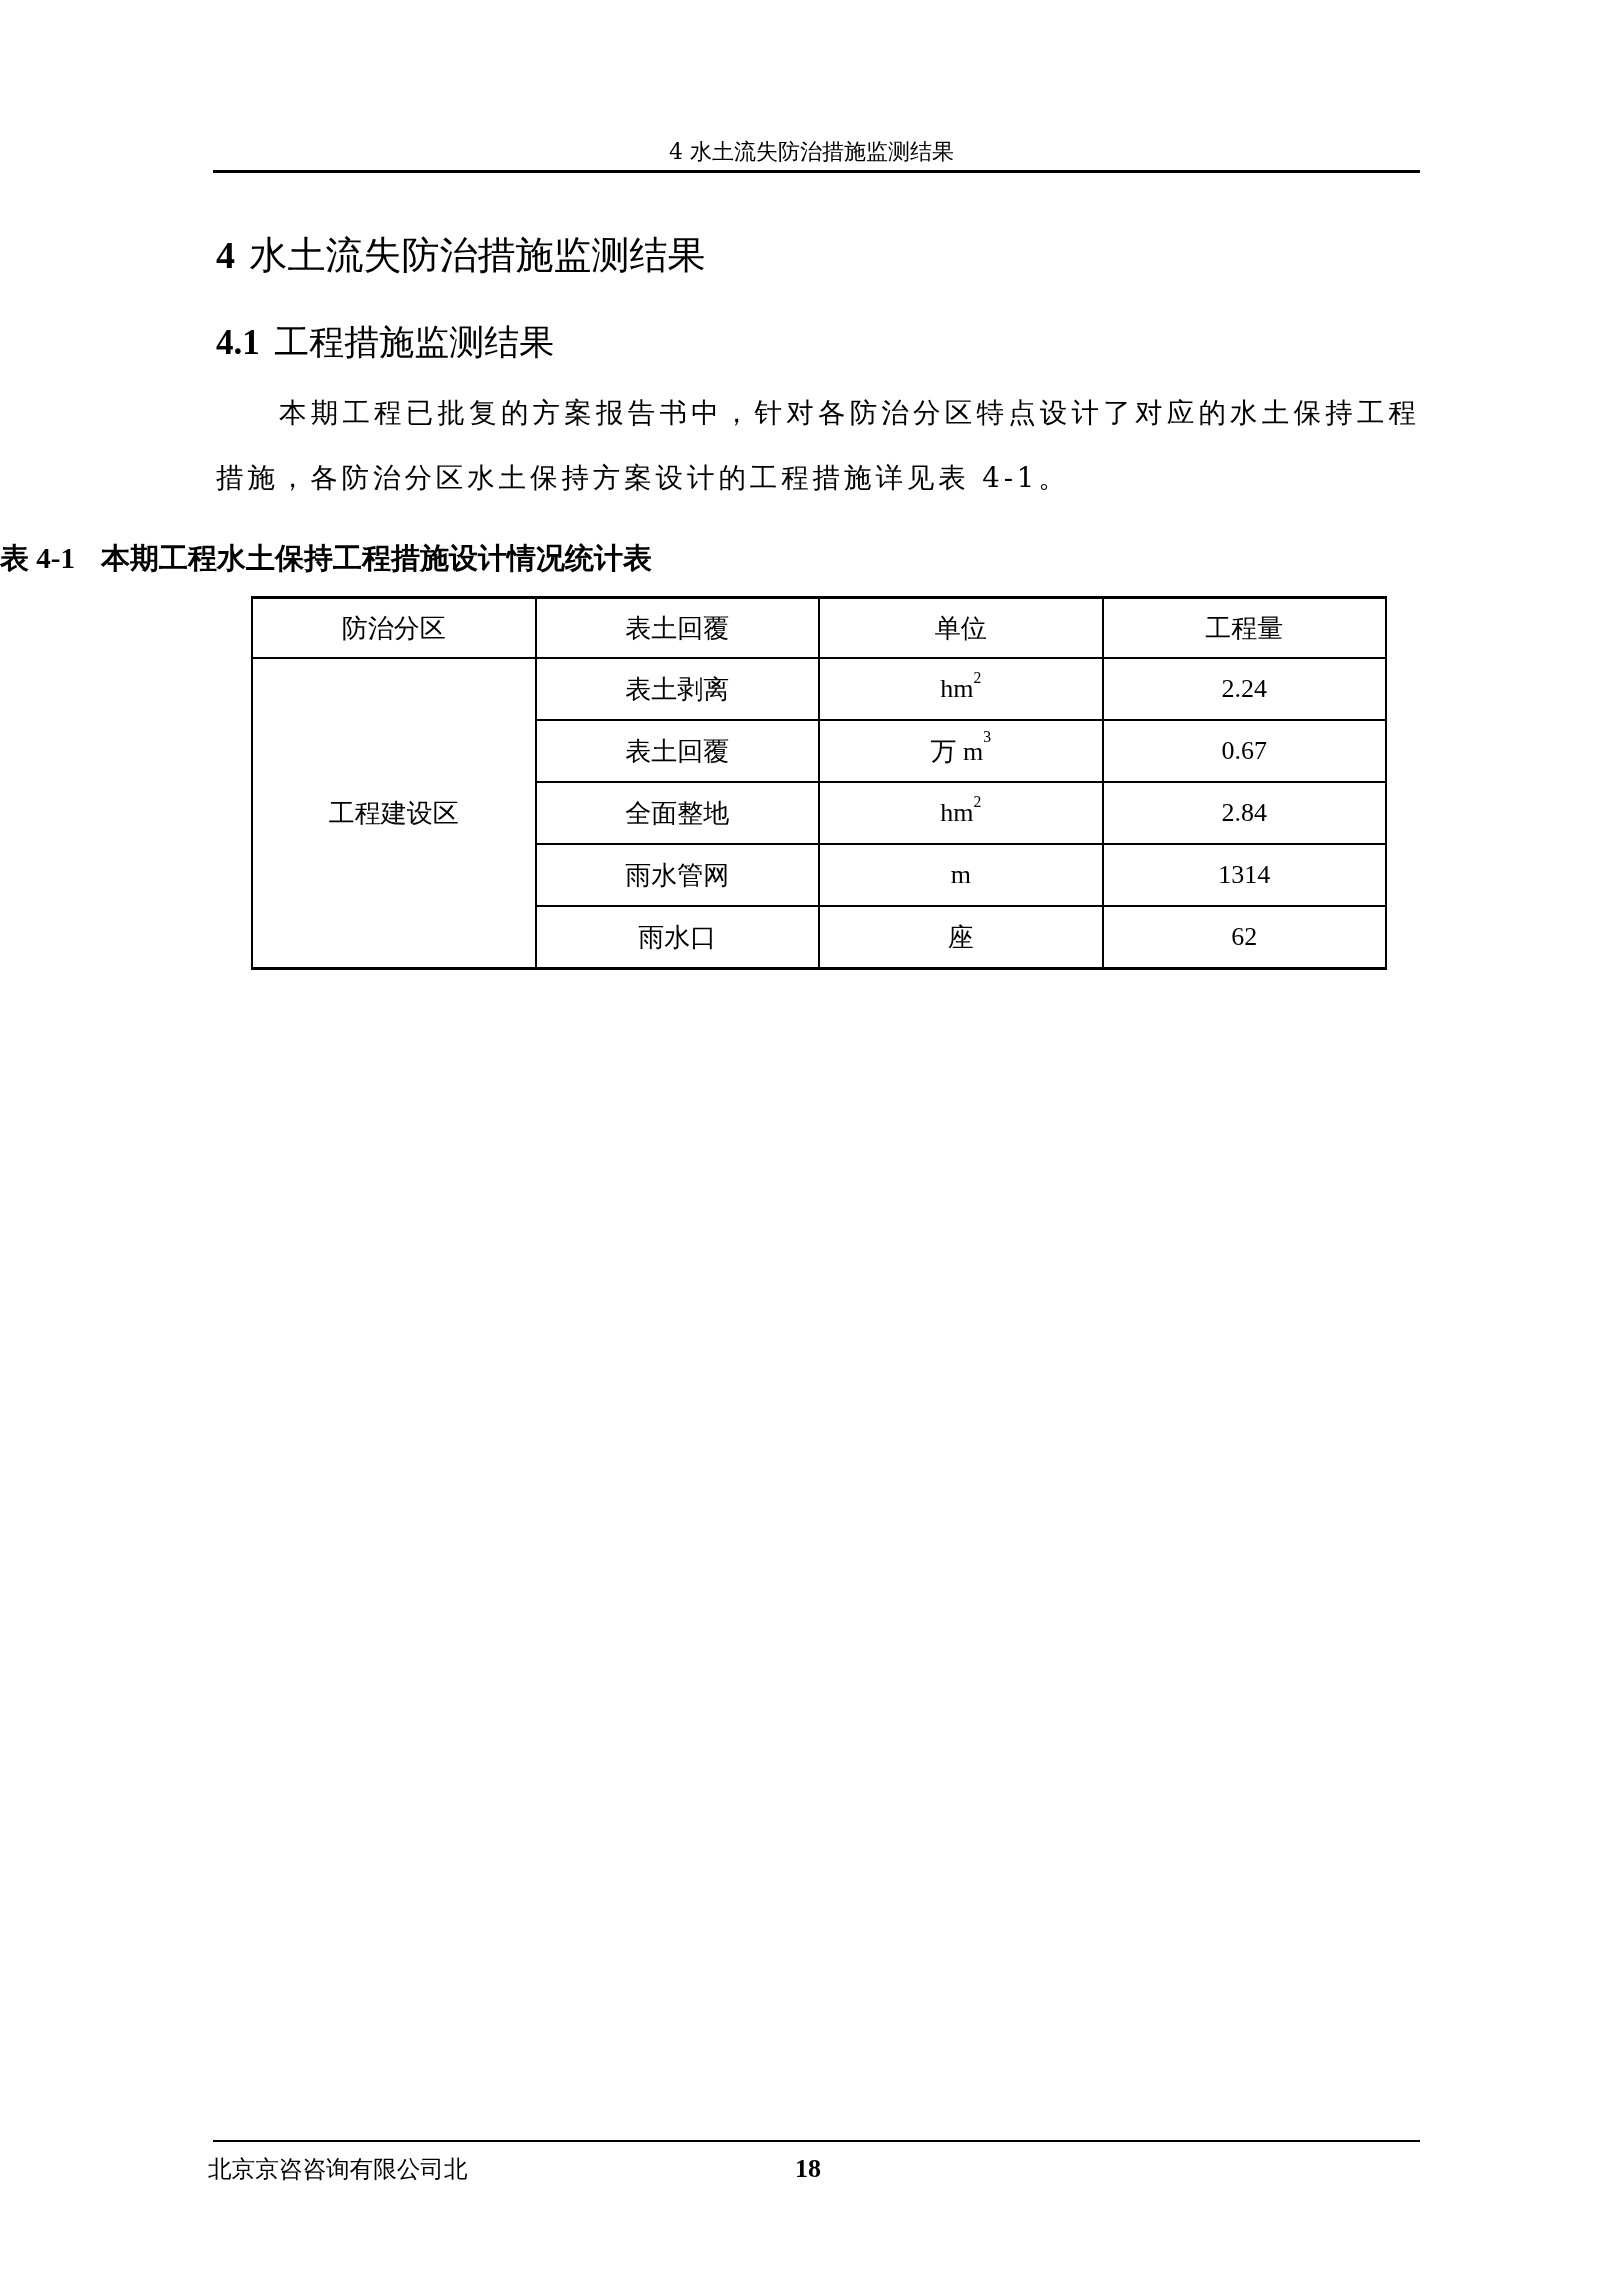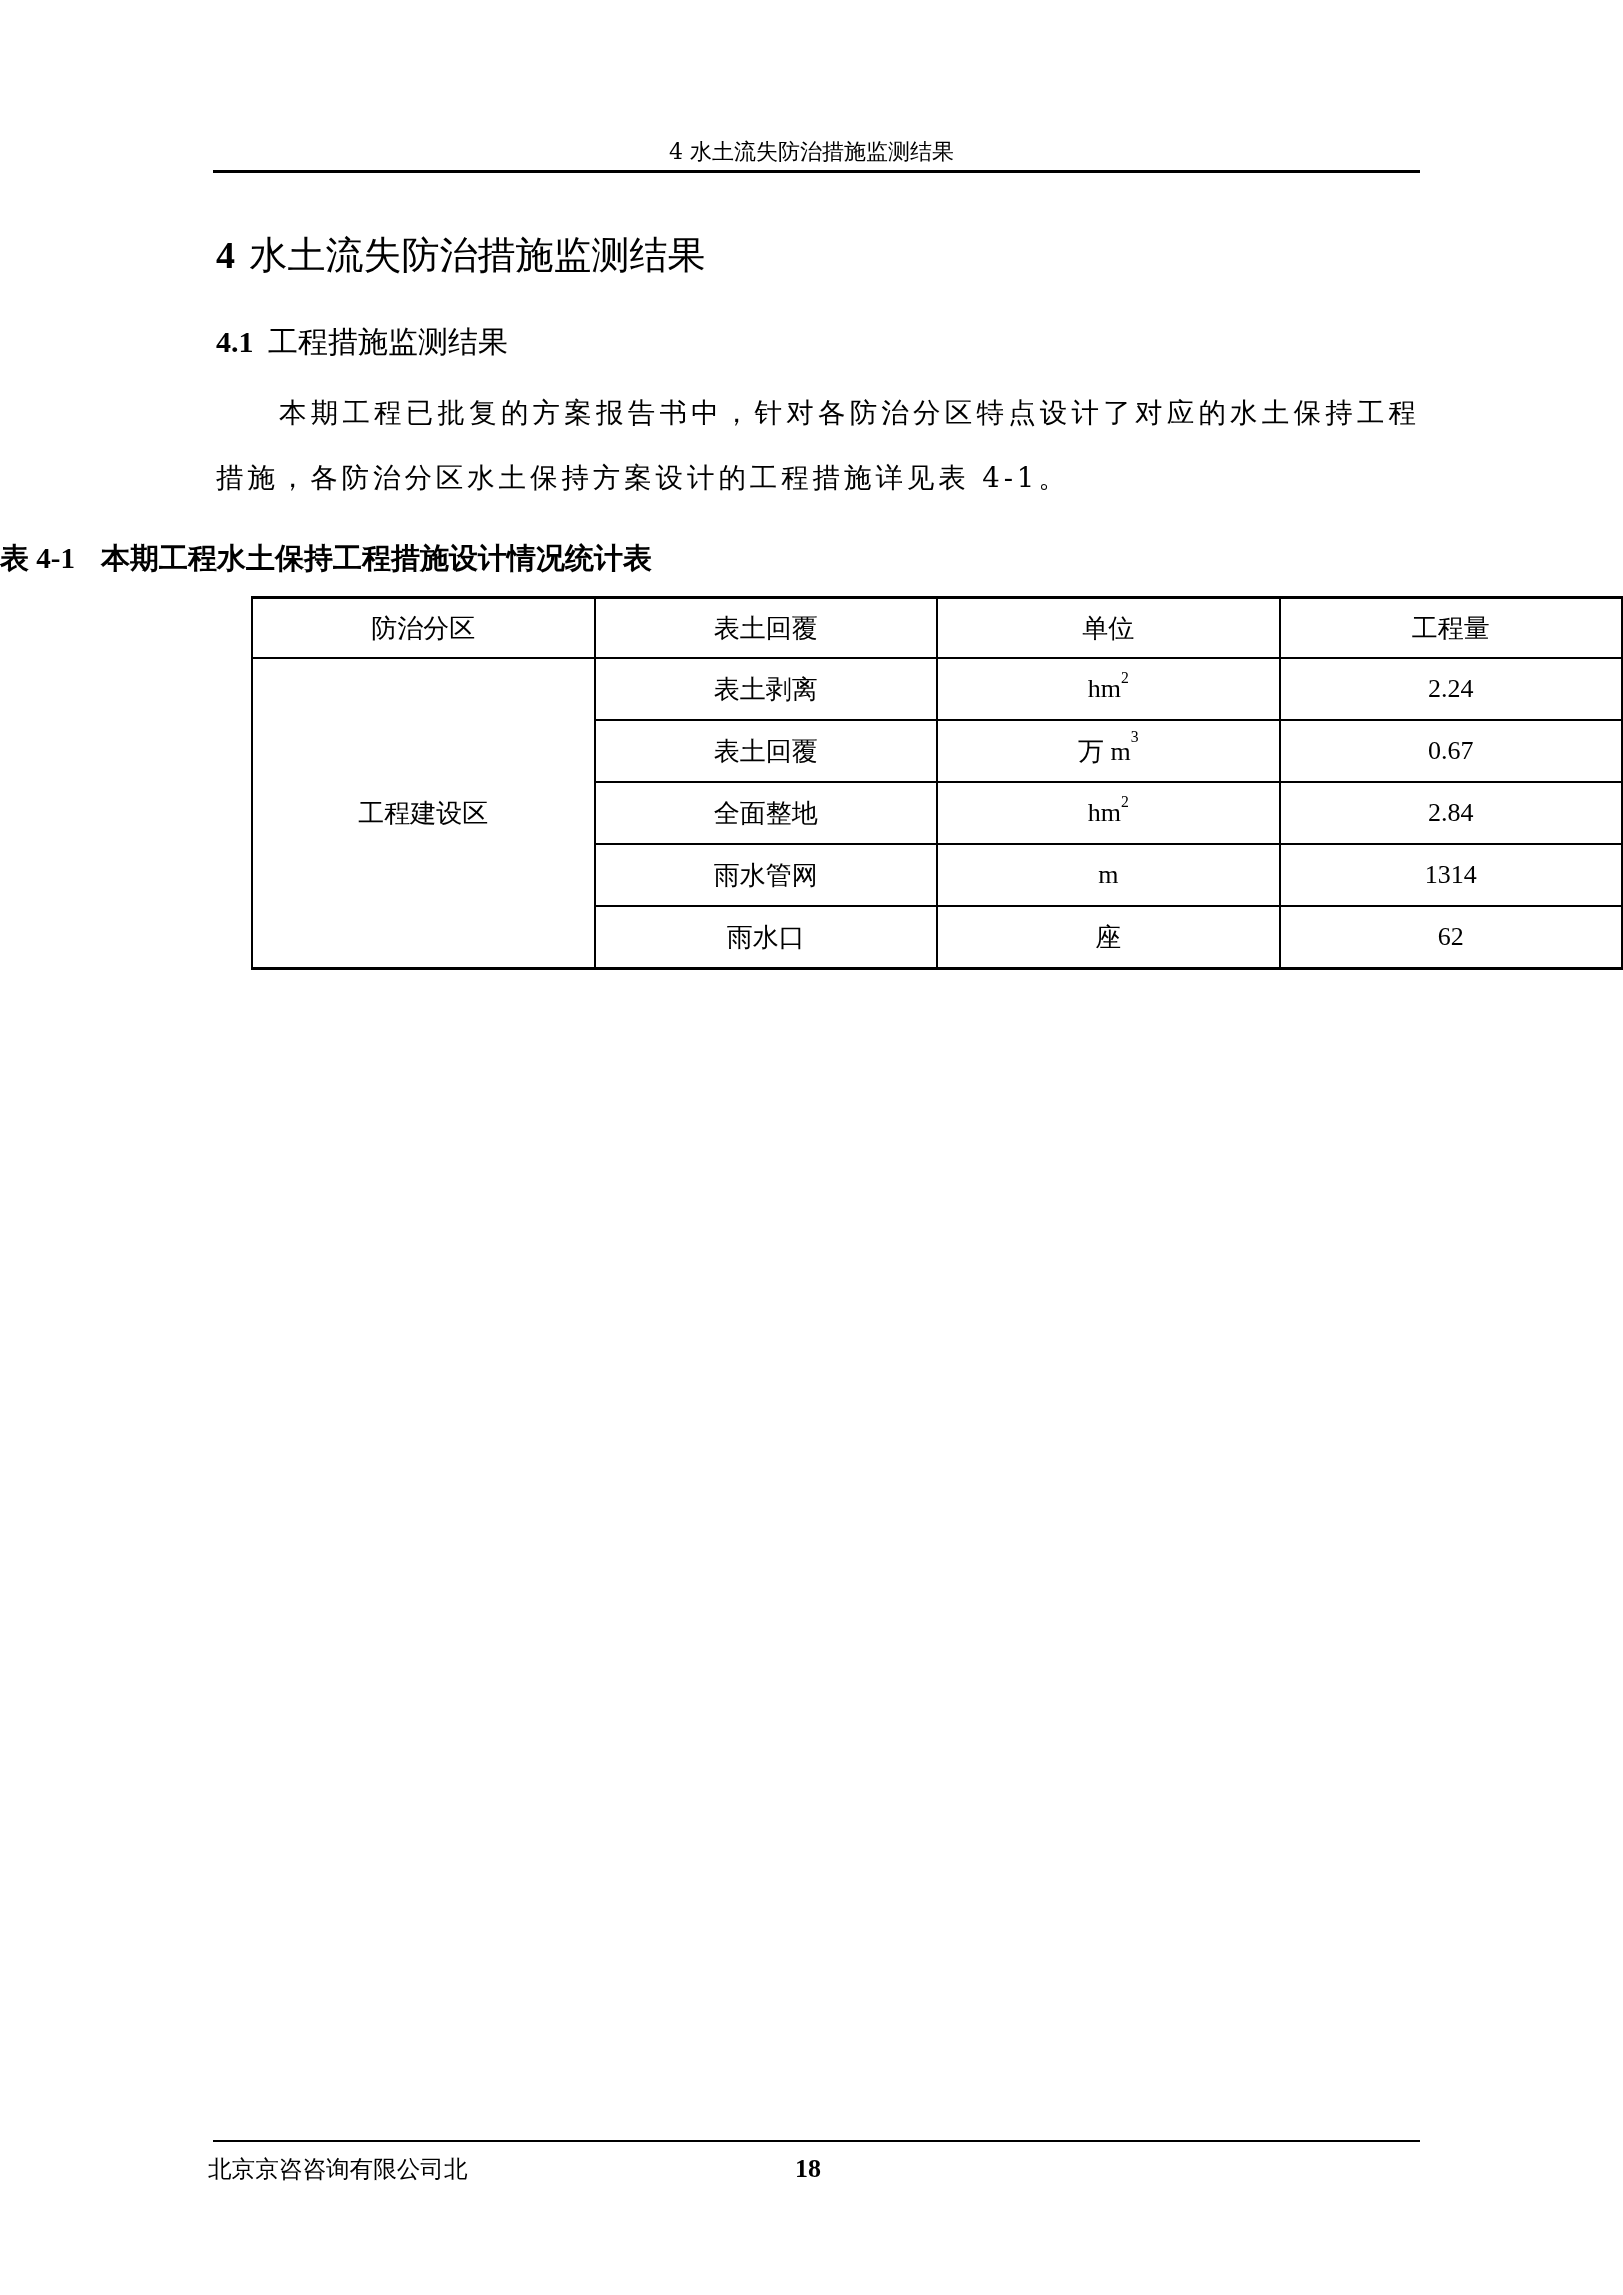--- a/index.html
+++ b/index.html
@@ -3,29 +3,29 @@
 <meta charset="utf-8">
 <style>
   html, body { margin:0; padding:0; background:#ffffff; }
   body { width:1623px; height:2295px; position:relative; overflow:hidden;
          font-family:"DejaVu Serif","Liberation Serif",serif; color:#000; }
   .abs { position:absolute; }
   .header-text { left:0; width:1623px; top:136px; text-align:center; font-size:22px; line-height:31px; }
   .header-rule { left:213px; width:1207px; top:170px; height:2.6px; background:#000; }
   .h1 { left:216px; top:229px; font-size:38px; line-height:52px; font-weight:normal; white-space:nowrap; }
   .h1 .num { font-family:"Liberation Serif",serif; font-weight:bold; margin-right:14.4px; }
-  .h2 { left:216px; top:317px; font-size:30px; line-height:50px; white-space:nowrap; }
+  .h2 { left:216px; top:317px; font-size:35px; line-height:50px; white-space:nowrap; }
   .h2 .num { font-family:"Liberation Serif",serif; font-weight:bold; margin-right:14.4px; }
   .para { left:216px; width:1204px; font-size:27.5px; line-height:65px; text-align:justify; letter-spacing:3.9px; }
   .para p { margin:0; text-indent:63px; }
   .p1 { top:380px; }
   .p2 { top:1031px; }
   .caption { left:0; width:1623px; top:533px; text-align:left; font-size:29px; line-height:50px; font-weight:bold; white-space:nowrap; }
   .caption .num { font-family:"Liberation Serif",serif; margin-right:26px; }
-  table.t41 { position:absolute; left:251px; top:596px; width:1372px; border-collapse:collapse;
+  table.t41 { position:absolute; left:251px; top:596px; width:1136px; border-collapse:collapse;
               border-top:3.3px solid #000; border-bottom:3.3px solid #000; border-left:2.6px solid #000; border-right:2.6px solid #000; }
   table.t41 td, table.t41 th { border:2px solid #000; text-align:center; vertical-align:middle;
               font-size:26px; font-weight:normal; padding:0; height:60px; width:25%; }
   table.t41 th { height:58px; }
   table.t41 .latin { font-family:"Liberation Serif",serif; }
   sup { font-size:15.7px; vertical-align:top; position:relative; top:-5.2px; }
   .footer-rule { left:213px; width:1207px; top:2140px; height:2px; background:#000; }
   .footer-company { left:208px; top:2152px; font-size:23.6px; line-height:34px; }
   .footer-page { left:795px; top:2152px; font-size:26px; line-height:34px; font-family:"Liberation Serif",serif;font-weight:bold; }
 </style>

